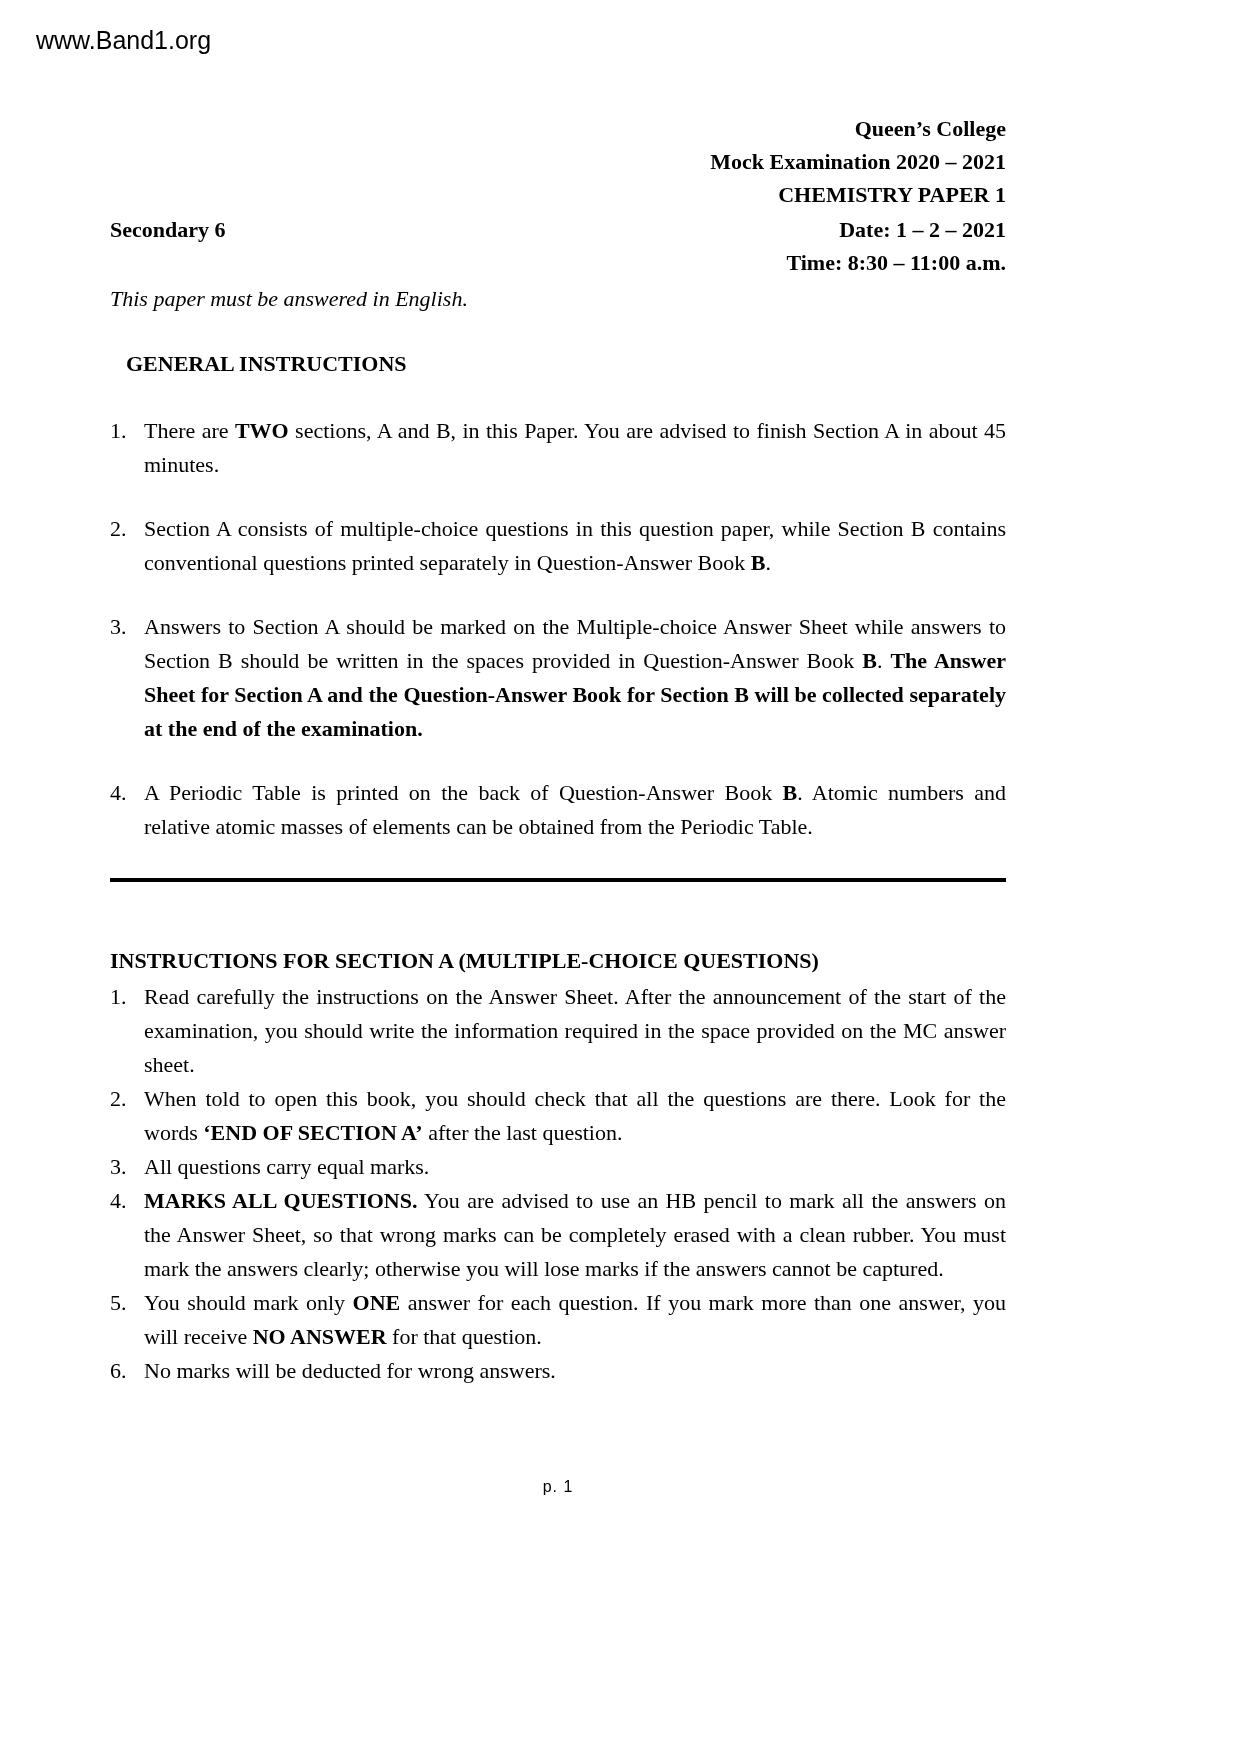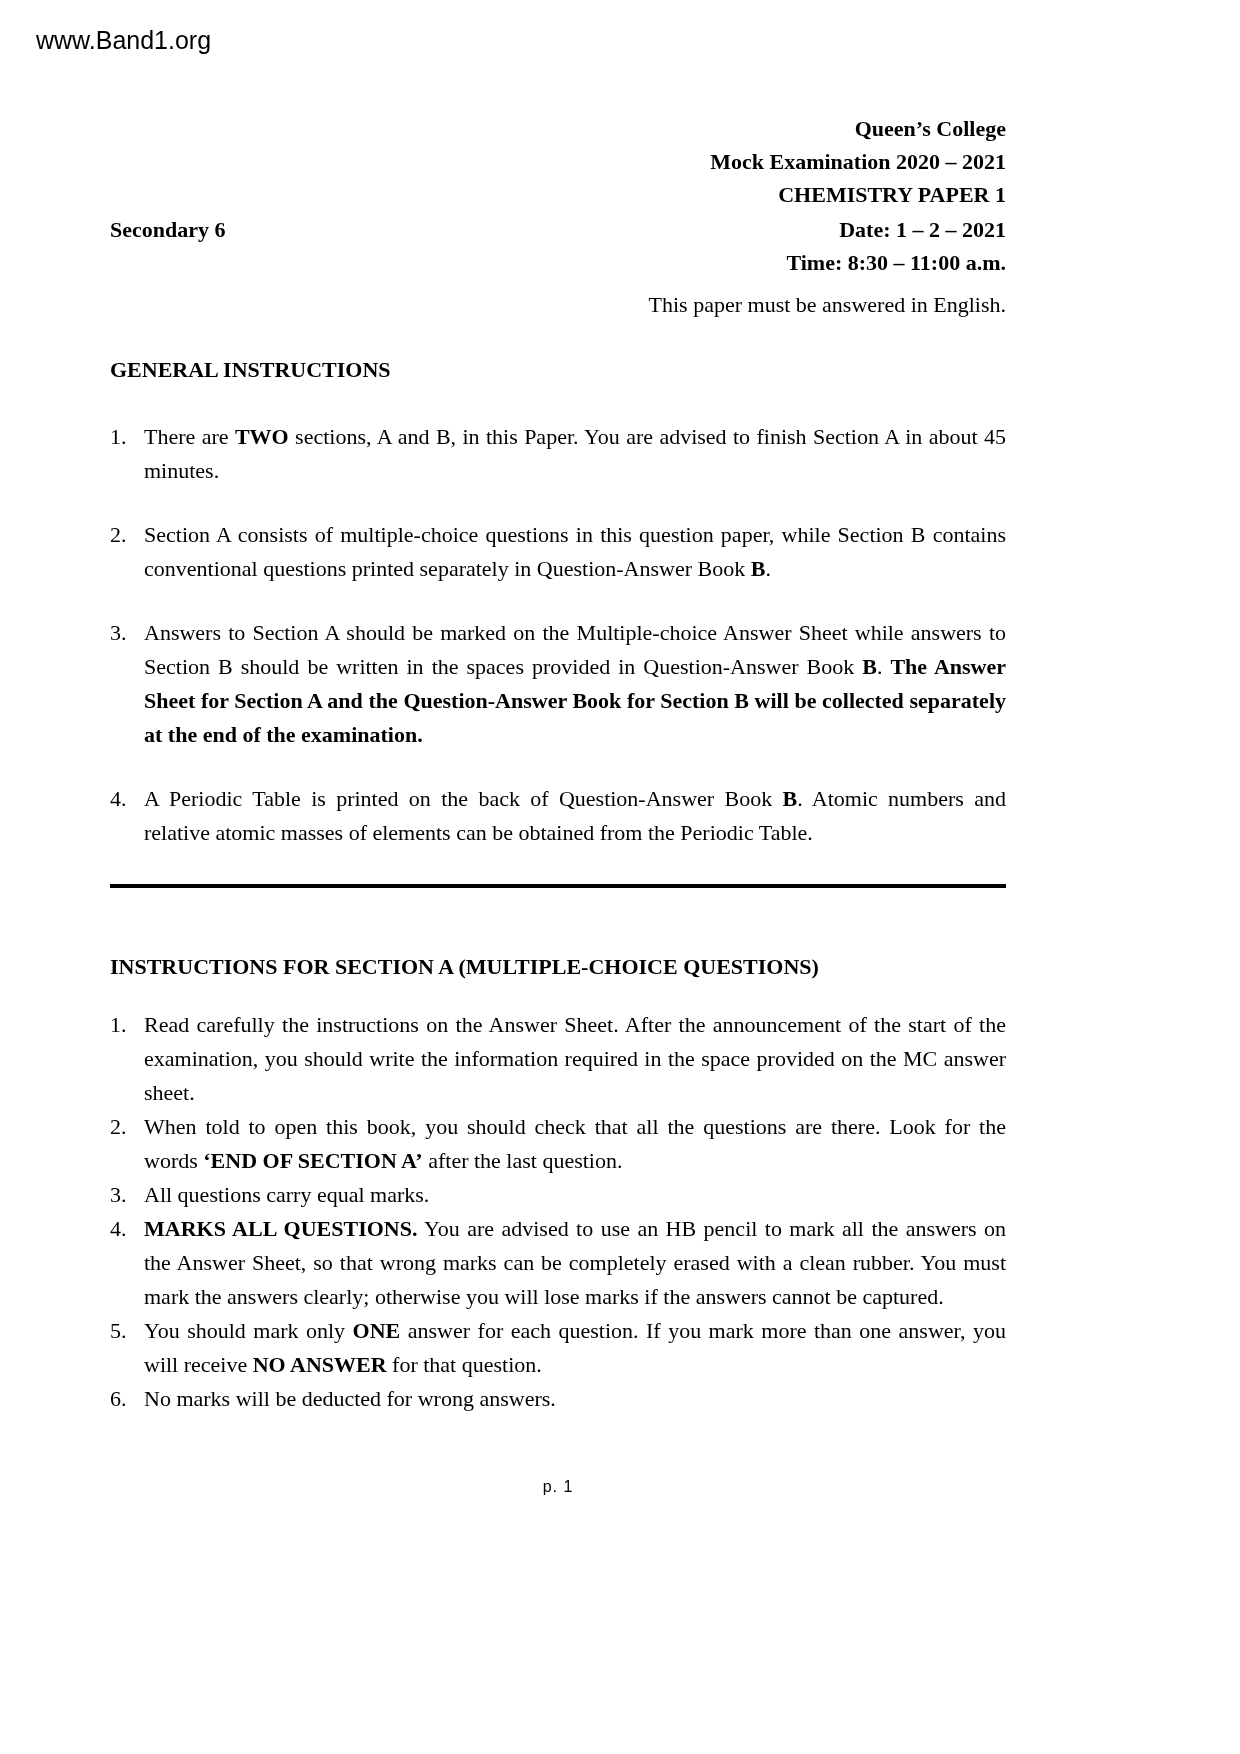--- a/index.html
+++ b/index.html
@@ -36,32 +36,33 @@
   .meta-row {
     display: flex;
     justify-content: space-between;
     align-items: flex-start;
     margin-top: 2px;
     font-weight: bold;
     line-height: 33px;
   }
   .meta-right { text-align: right; }
   .center-note {
-    text-align: right;
-    margin-top: 9px;
+    text-align: left;
+    margin-top: 3px;
     line-height: 33px;
+    font-style: italic;
   }
   .section-title {
     margin: 0;
     font-size: 22px;
     font-weight: bold;
     line-height: 33px;
   }
-  .gi-title { margin-top: 32px; margin-bottom: 34px; }
-  .sa-title { margin-top: 62px; margin-bottom: 25px; }
+  .gi-title { margin-top: 32px; margin-bottom: 34px; margin-left: 16px; }
+  .sa-title { margin-top: 62px; margin-bottom: 3px; }
   .list { line-height: 34px; }
   .list-item { display: flex; }
   .num { width: 34px; flex: none; }
   .item-text { flex: 1; text-align: justify; }
   .gap-list .list-item { margin-bottom: 30px; }
   .gap-list .list-item:last-child { margin-bottom: 0; }
   .tight-list .list-item { margin-bottom: 0; }
   .b { font-weight: bold; }
   .divider {
     border: none;

